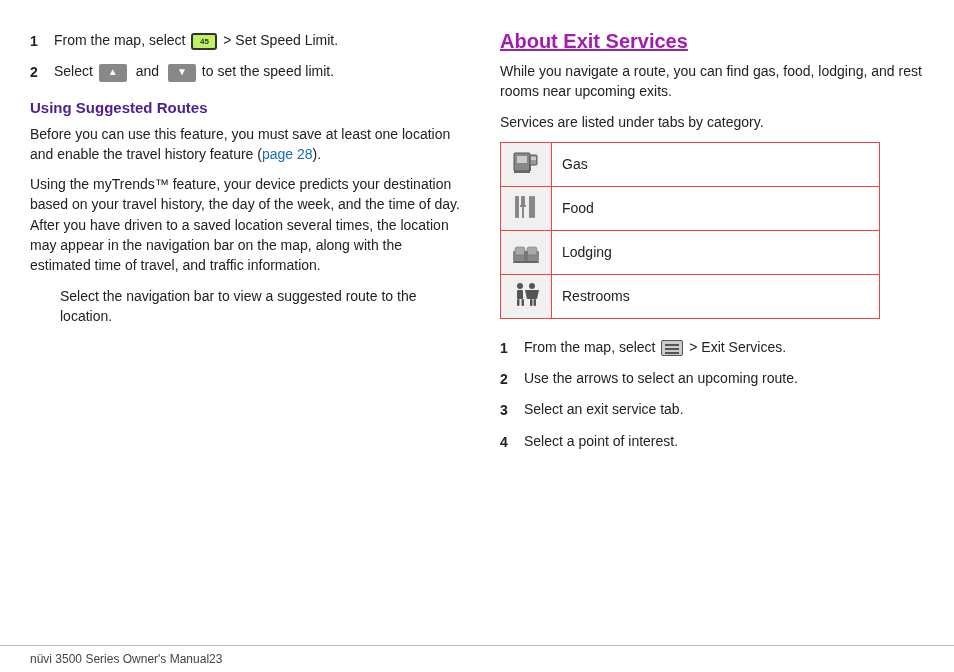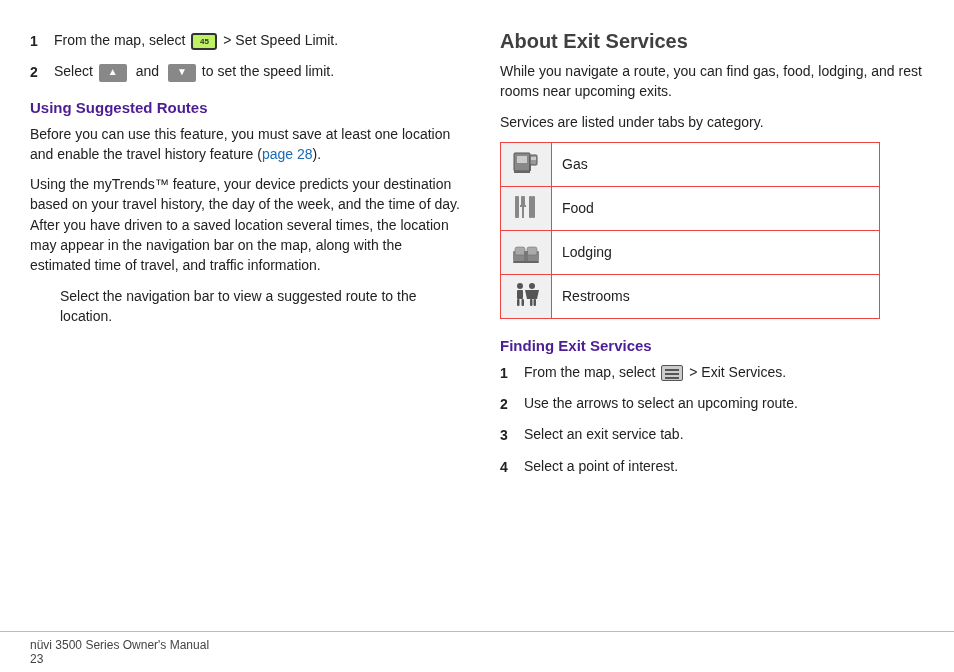--- a/index.html
+++ b/index.html
@@ -89,22 +89,23 @@
       margin-left: 30px;
       line-height: 1.45;
       margin-bottom: 10px;
       font-size: 14px;
     }
 
     
     .about-heading {
       font-size: 20px;
       font-weight: bold;
-      color: #404040;
+      color: #a21caf;
       margin-bottom: 8px;
+      text-decoration: underline;
     }
 
     
     .services-table {
       border-collapse: collapse;
       width: 380px;
       margin-bottom: 18px;
       margin-top: 10px;
     }
 
@@ -132,21 +133,20 @@
       position: absolute;
       bottom: 0;
       left: 0;
       right: 0;
       border-top: 1px solid #bbb;
       display: flex;
       justify-content: flex-start;
       padding: 6px 30px;
       font-size: 12px;
       color: #444;
-      flex-direction: column;
     }
 
     
     .arrow-btn {
       display: inline-flex;
       align-items: center;
       justify-content: center;
       background: #888;
       color: white;
       width: 28px;
@@ -307,21 +307,20 @@
               <polygon points="14,9 28,9 26,18 16,18" fill="#555"></polygon>
               <rect x="19" y="18" width="2.5" height="7" rx="1" fill="#555"></rect>
               <rect x="22.5" y="18" width="2.5" height="7" rx="1" fill="#555"></rect>
             </svg>
           </td>
           <td>Restrooms</td>
         </tr>
       </tbody>
     </table>
 
-    <div class="section-heading">Finding Exit Services</div>
 
     <div class="numbered-item">
       <span class="num">1</span>
       <div class="item-content">
         <span>From the map, select</span>
         
         <span class="menu-icon"><span></span></span>
         <span> &gt; </span>
         <span class="bold-text">Exit Services</span><span>.</span>
       </div>

